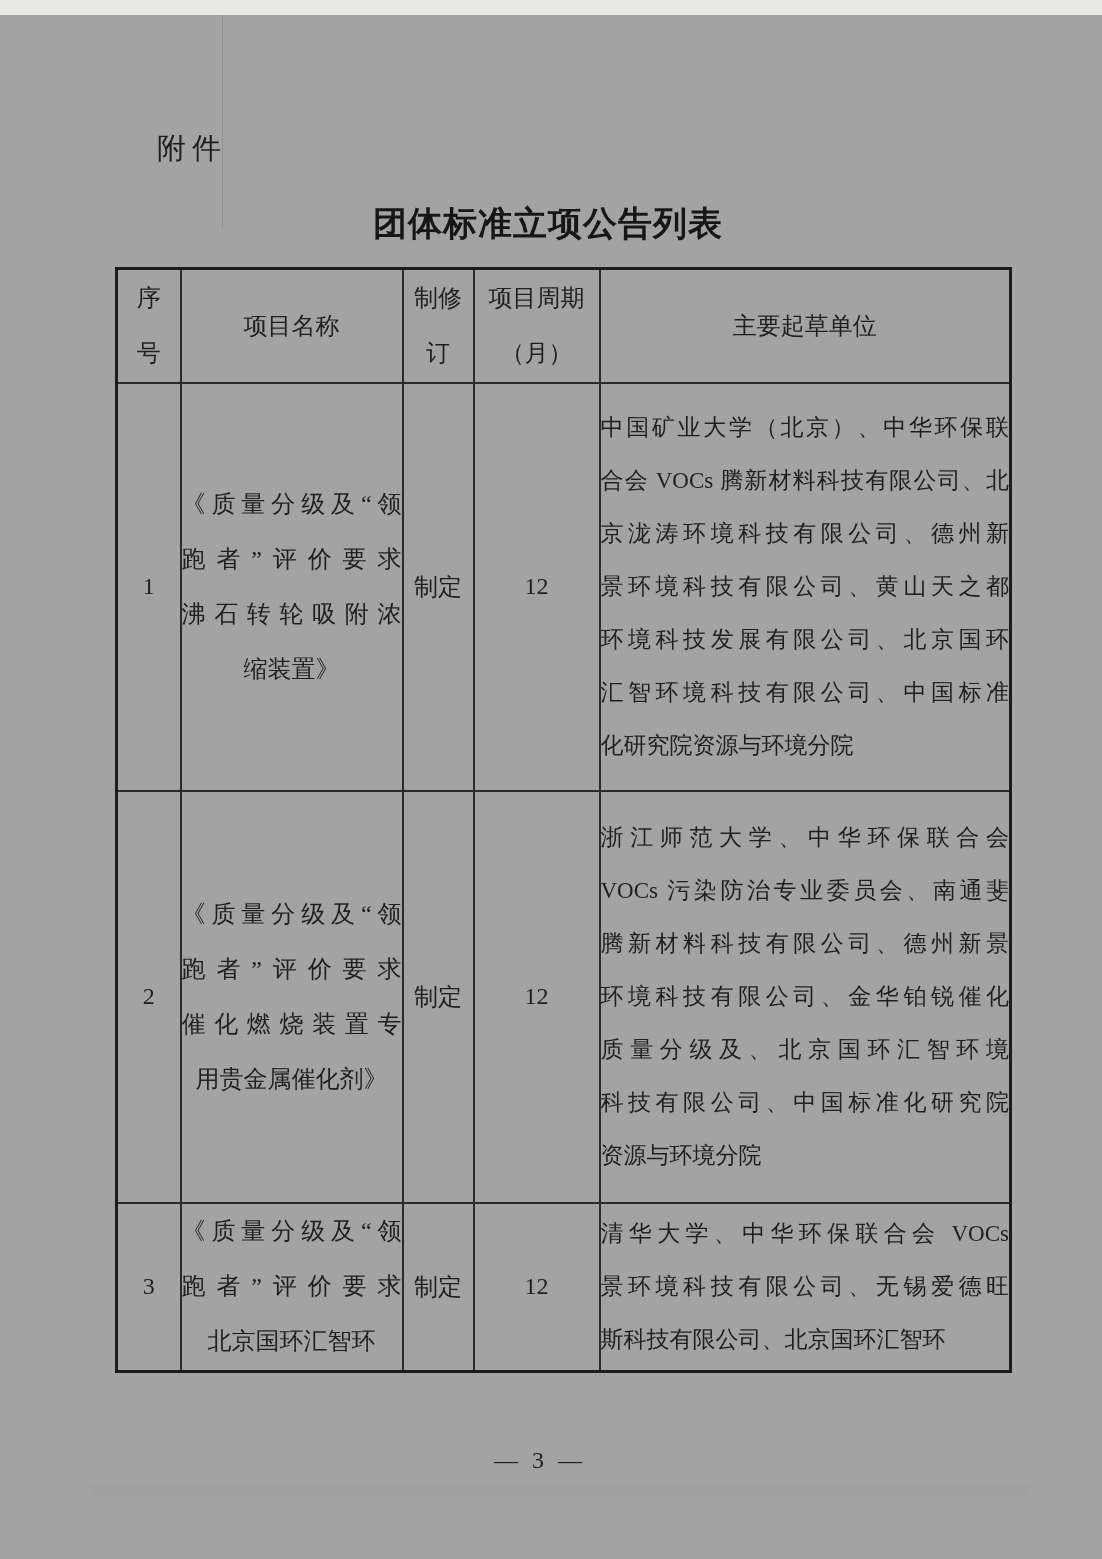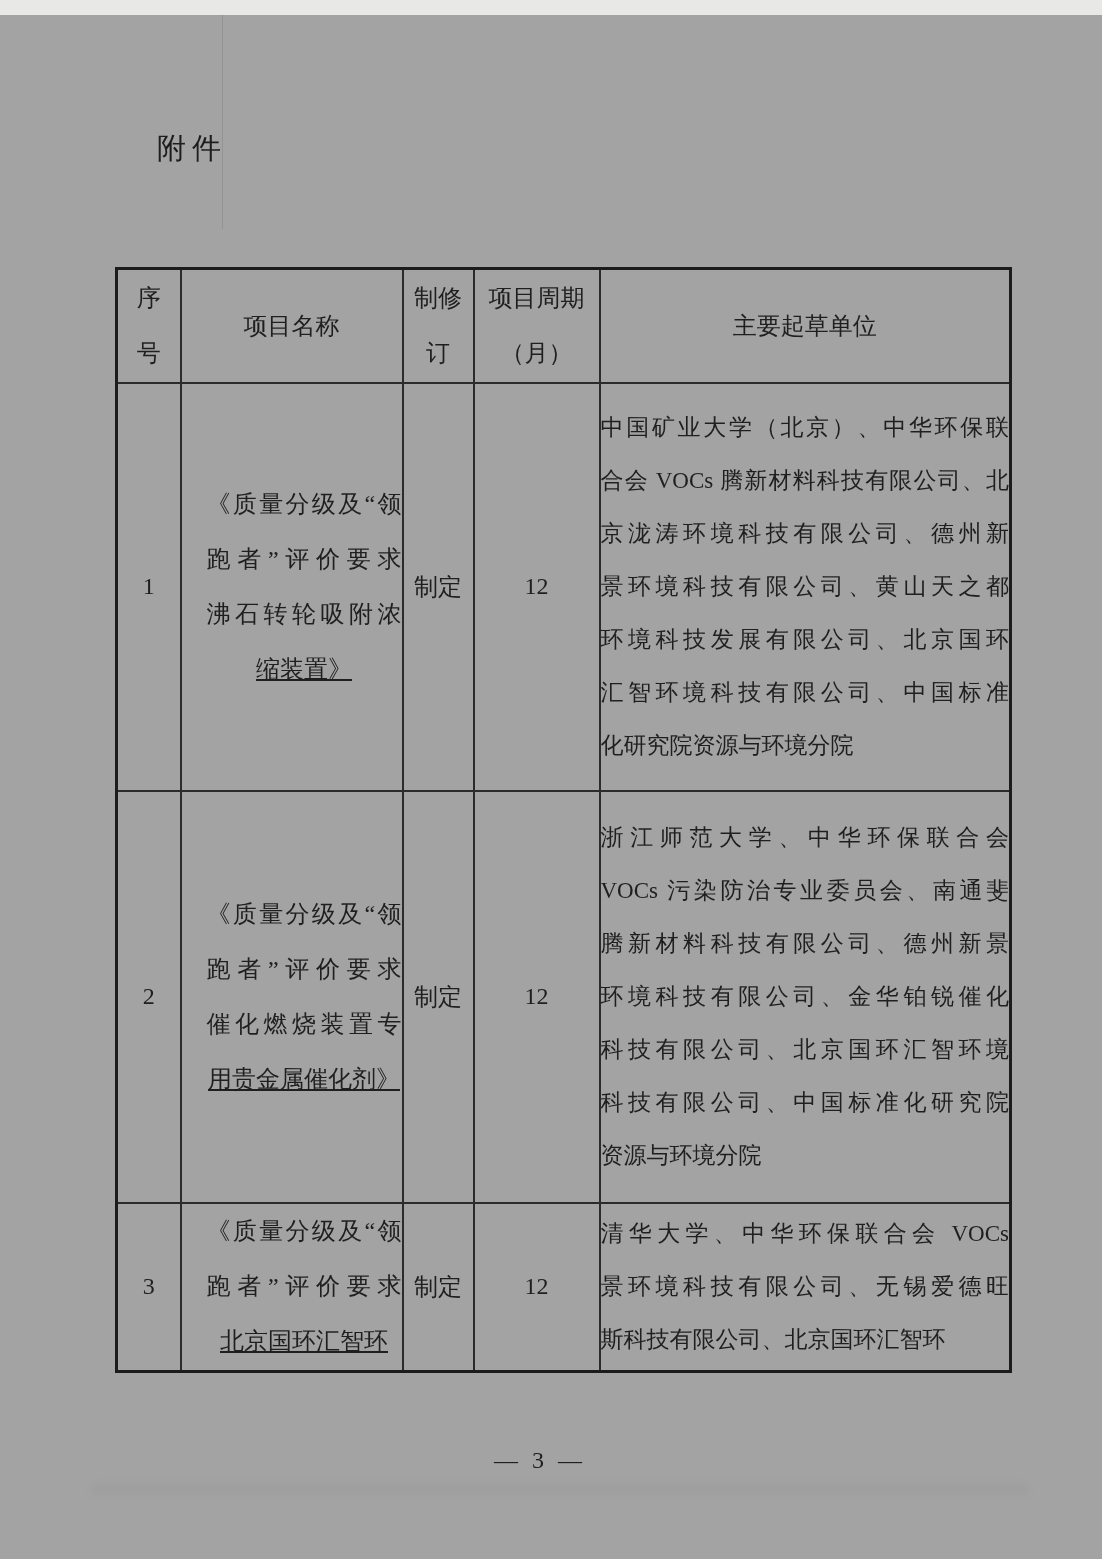--- a/index.html
+++ b/index.html
@@ -92,25 +92,23 @@
     text-align: center;
   }
   .name-cell {
     font-size: 24px;
     padding: 0 9px;
   }
   .name-cell .tline {
     line-height: 55px;
     text-align: justify;
     text-align-last: justify;
-    padding-left: 25px;
   }
   .name-cell .tline:last-child {
     text-align-last: center;
-    text-decoration: underline;
   }
   .units-cell {
     font-size: 23px;
     padding: 0 13px;
   }
   .units-cell .tline {
     line-height: 53px;
     text-align: justify;
     text-align-last: justify;
     font-family: Liberation Serif, serif;
@@ -131,20 +129,21 @@
 </style>
 </head>
 <body>
 
 <div class="page">
 
   <div class="scan-line"></div>
 
   <div class="attachment">附件</div>
 
+  <h1 class="title">团体标准立项公告列表</h1>
 
   <table class="std-table">
     <colgroup>
       <col style="width:64px">
       <col style="width:222px">
       <col style="width:71px">
       <col style="width:126px">
       <col style="width:411px">
     </colgroup>
     <thead>
@@ -194,21 +193,21 @@
             <div class="tline">催化燃烧装置专</div>
             <div class="tline">用贵金属催化剂》</div>
           </td>
         <td class="type-cell">制定</td>
         <td class="period-cell">12</td>
         <td class="units-cell">
             <div class="tline">浙江师范大学、中华环保联合会</div>
             <div class="tline">VOCs 污染防治专业委员会、南通斐</div>
             <div class="tline">腾新材料科技有限公司、德州新景</div>
             <div class="tline">环境科技有限公司、金华铂锐催化</div>
-            <div class="tline">科技有限公司、北京国环汇智环境</div>
+            <div class="tline">质量分级及、北京国环汇智环境</div>
             <div class="tline">科技有限公司、中国标准化研究院</div>
             <div class="tline">资源与环境分院</div>
           </td>
       </tr>
       <tr class="data-row-3">
         <td class="no-cell">3</td>
         <td class="name-cell">
             <div class="tline">《质量分级及“领</div>
             <div class="tline">跑者”评价要求</div>
             <div class="tline">北京国环汇智环</div>

